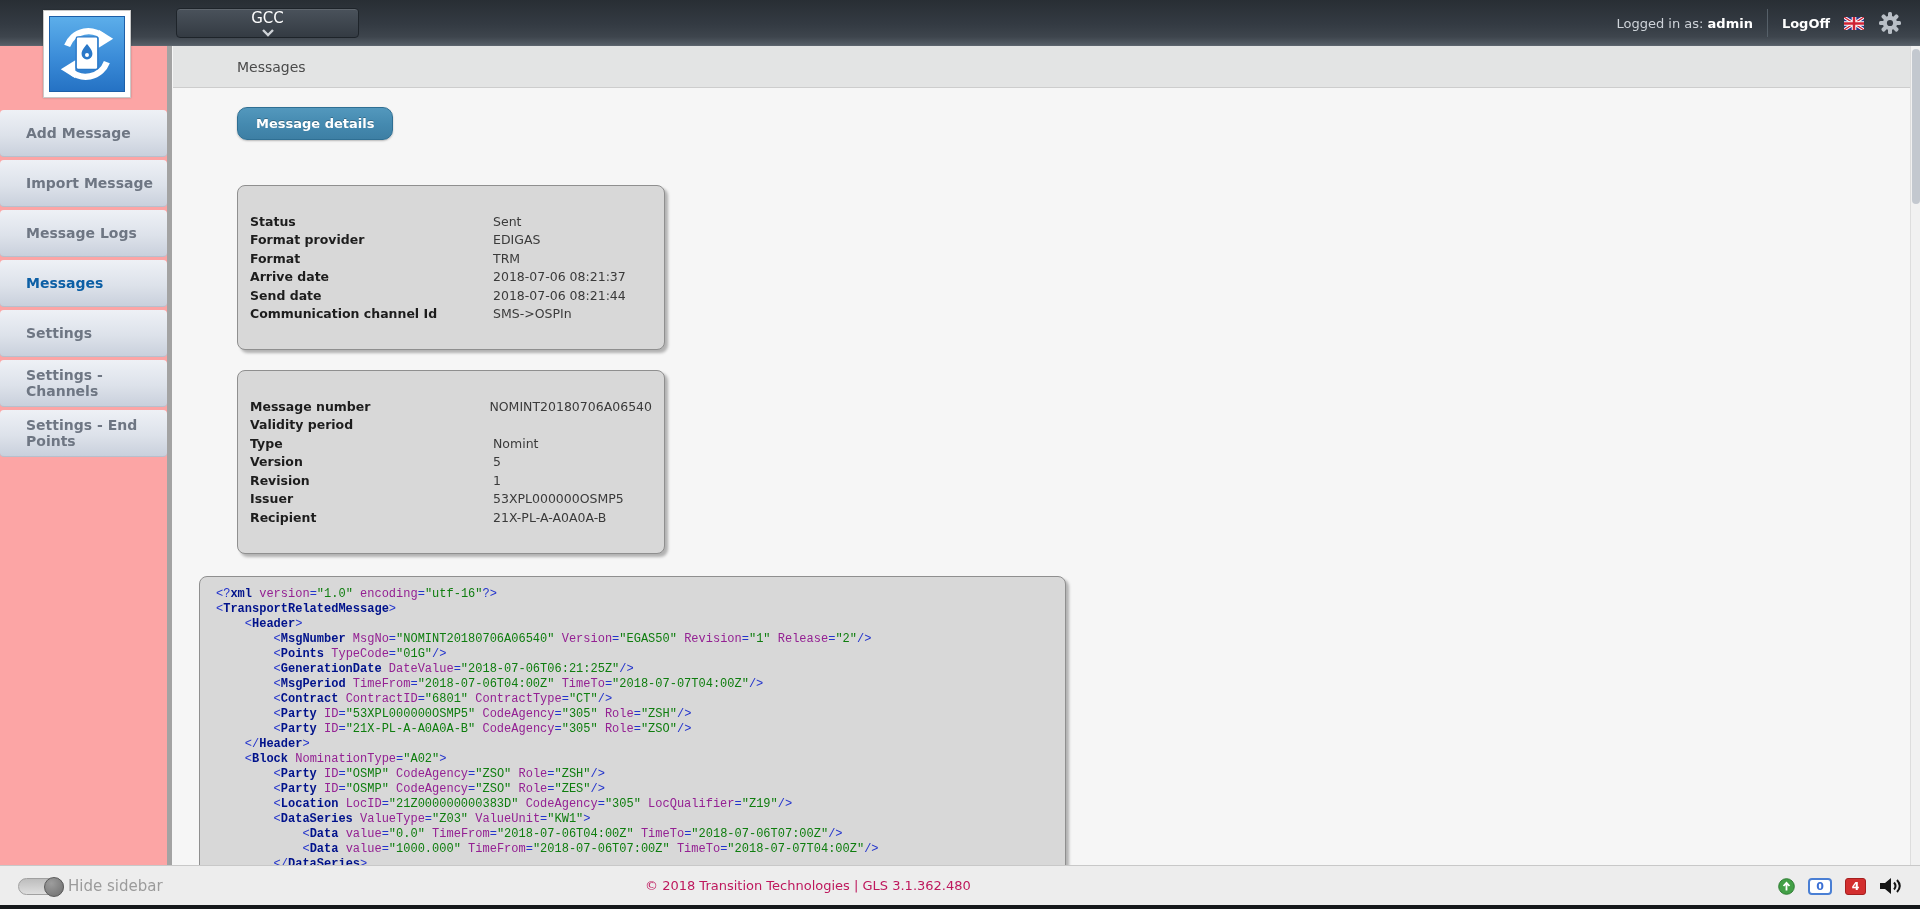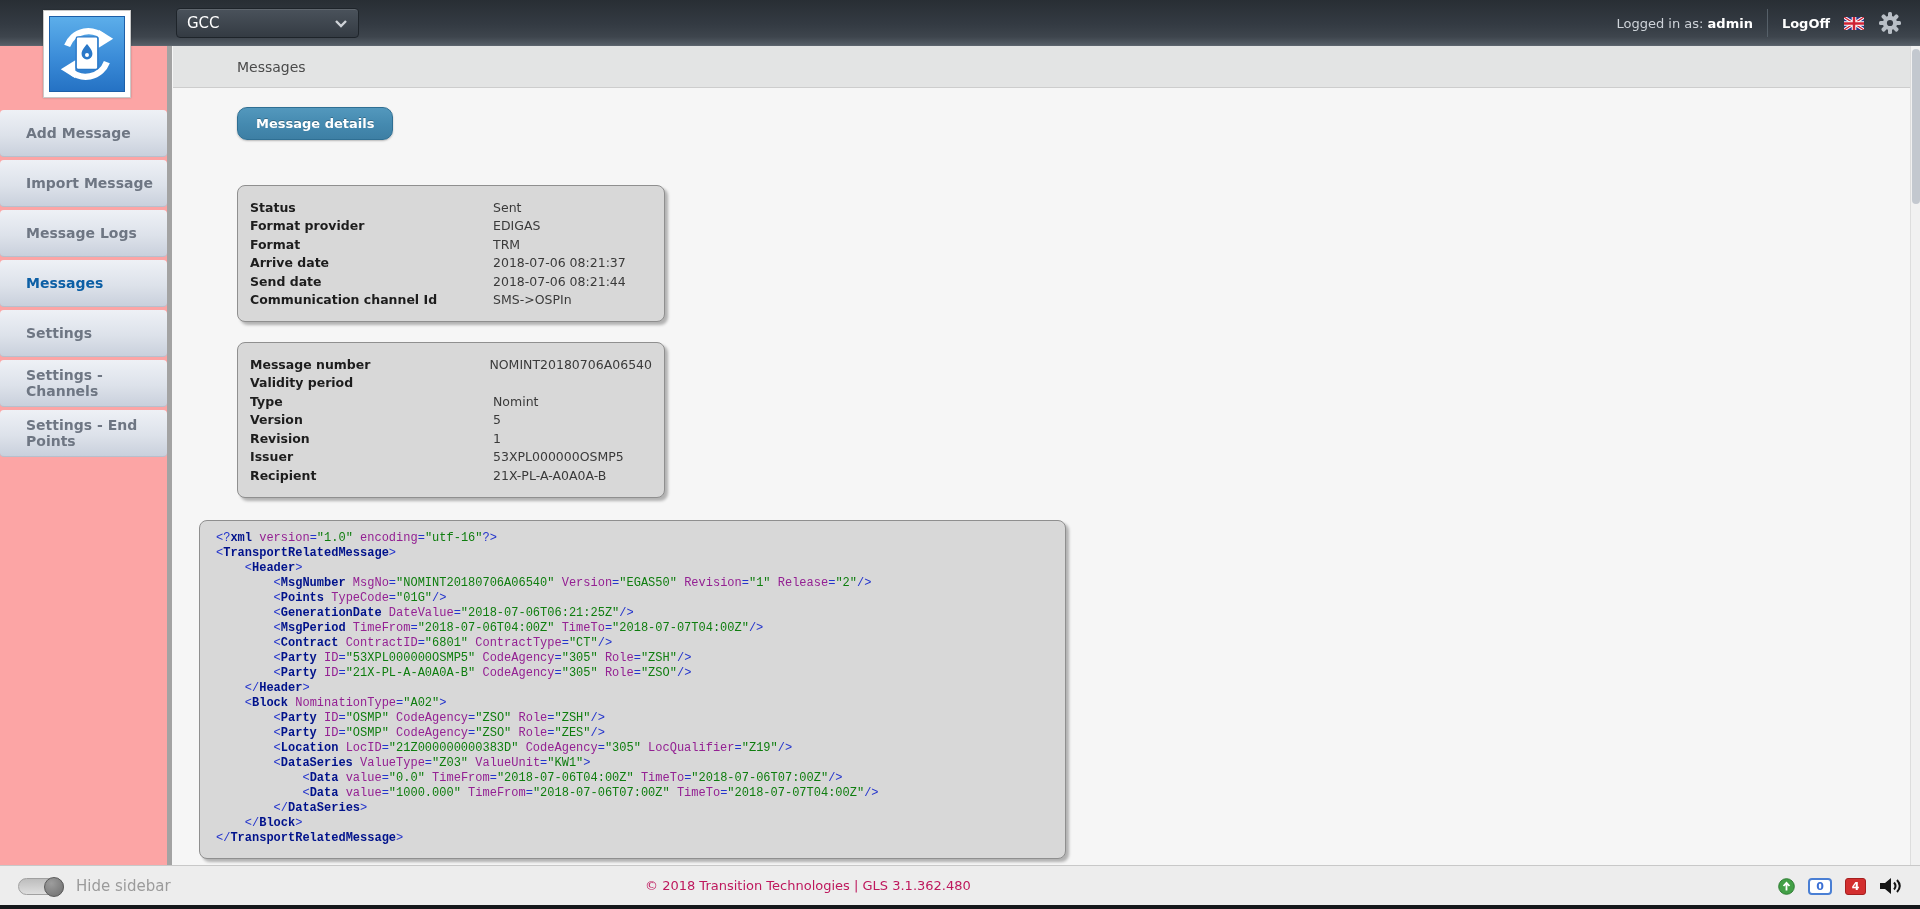--- a/index.html
+++ b/index.html
@@ -10,21 +10,21 @@
   .topbar { position:absolute; left:0; top:0; width:1920px; height:46px;
     background:linear-gradient(180deg,#282e34 0%,#343b43 55%,#3e454d 82%,#555d66 100%);
     border-bottom:1px solid #5c646d; z-index:20; }
   .logo-box { position:absolute; left:43px; top:10px; width:88px; height:88px;
     background:#fff; border:1px solid #c9c9c9; padding:5px; z-index:30; box-shadow:0 0 2px rgba(0,0,0,.25); }
   .logo-inner { width:100%; height:100%; background:linear-gradient(180deg,#5caeea 0%,#3b8cd8 55%,#2572c4 100%);
     border:1px solid #1d5fa8; display:flex; align-items:center; justify-content:center; }
   .env-select { position:absolute; left:176px; top:8px; width:183px; height:30px;
     background:linear-gradient(180deg,#4a525b 0%,#343b43 100%);
     border:1px solid #1e242a; border-radius:4px; box-shadow:inset 0 1px 0 rgba(255,255,255,.12);
-    display:flex; align-items:center; padding:0 10px; cursor:pointer; }
+    display:flex; align-items:center; padding:0 10px; cursor:pointer;flex-direction:column; }
   .env-select span { color:#fff; font-size:15px; flex:1; }
   .topbar-right { position:absolute; right:18px; top:0; height:46px; display:flex; align-items:center; gap:14px; }
   .logged-in { color:#ced3d9; font-size:13px; }
   .logged-in b { color:#fff; }
   .tb-divider { width:1px; height:28px; background:#566069; }
   .logoff { color:#fff; font-size:13px; font-weight:bold; cursor:pointer; }
   .flag { width:20px; height:13px; cursor:pointer; }
   .gear { cursor:pointer; display:flex; align-items:center; }
 
   
@@ -51,21 +51,21 @@
   .breadcrumb { height:42px; background:#e3e4e4; border-bottom:1px solid #cdcdcd;
     display:flex; align-items:center; padding-left:64px; }
   .breadcrumb span { color:#4a4a4a; font-size:14px; }
   .content { padding:19px 0 0 26px; }
   .btn-details { margin-left:38px; height:33px; padding:0 18px; border-radius:10px;
     background:linear-gradient(180deg,#5398bd 0%,#4489af 55%,#3d7fa4 100%);
     border:1px solid #2f6f93; color:#fff; font-family:inherit; font-size:13px; font-weight:bold;
     text-shadow:0 -1px 0 rgba(0,0,0,.25); cursor:pointer; box-shadow:0 1px 2px rgba(0,0,0,.25); }
   .panel { background:#d8d8d8; border:1px solid #8f8f8f; border-radius:8px;
     box-shadow:3px 3px 3px rgba(0,0,0,.28); }
-  .panel-info { width:428px; margin-left:38px; padding:12px 12px; }
+  .panel-info { width:428px; margin-left:38px; padding:26px 12px; }
   .panel-status { margin-top:45px; }
   .panel-message { margin-top:20px; }
   .prow { display:flex; height:18.5px; align-items:center; }
   .plabel { width:243px; font-size:12.5px; font-weight:bold; color:#1d1d1d; }
   .pvalue { font-size:12.5px; color:#3a3a3a; }
   .panel-xml { width:867px; margin-top:22px; padding:10px 16px 12px 16px; }
   .xcode { font-family:"Liberation Mono","DejaVu Sans Mono",monospace; font-size:12px; line-height:15px;
     white-space:pre; color:#222; }
   .xcode i { font-style:normal; }
   .xd { color:#2233cc; }
@@ -74,21 +74,21 @@
   .xq { color:#2233cc; }
   .xv { color:#0e7d0e; }
 
   
   .vscroll { position:absolute; right:0; top:0; width:10px; height:819px; background:#f1f1f1; border-left:1px solid #dddddd; }
   .vthumb { position:absolute; left:1px; top:3px; width:8px; height:155px; background:#c3c8cf; border-radius:4px; }
 
   
   .footer { position:absolute; left:0; top:865px; width:1920px; height:40px;
     background:#ededed; border-top:1px solid #c8c8c8; z-index:15; }
-  .toggle-wrap { position:absolute; left:18px; top:11px; display:flex; align-items:center; gap:12px; }
+  .toggle-wrap { position:absolute; left:18px; top:11px; display:flex; align-items:center; gap:4px; }
   .toggle { width:46px; height:17px; border-radius:9px; border:1px solid #a0a0a0;
     background:linear-gradient(180deg,#bdbdbd,#dedede); position:relative; cursor:pointer; }
   .knob { position:absolute; right:-1px; top:-2px; width:20px; height:20px; border-radius:50%;
     background:radial-gradient(circle at 35% 30%,#9d9d9d,#6e6e6e); border:1px solid #5a5a5a; }
   .hide-label { color:#9b9b9b; font-size:15px; }
   .copyright { position:absolute; left:645px; top:12px; color:#be185d; font-size:13px; }
   .foot-icons { position:absolute; right:18px; top:0; height:40px; display:flex; align-items:center; gap:13px; }
   .counter-blue { min-width:24px; height:17px; background:#fff; border:2px solid #4a7fd4; border-radius:4px;
     color:#3b6fd4; font-size:11px; font-weight:bold; display:flex; align-items:center; justify-content:center; padding:0 4px; cursor:pointer; }
   .counter-red { min-width:21px; height:17px; background:#d32f2f; border:1px solid #a51f1f; border-radius:3px;

